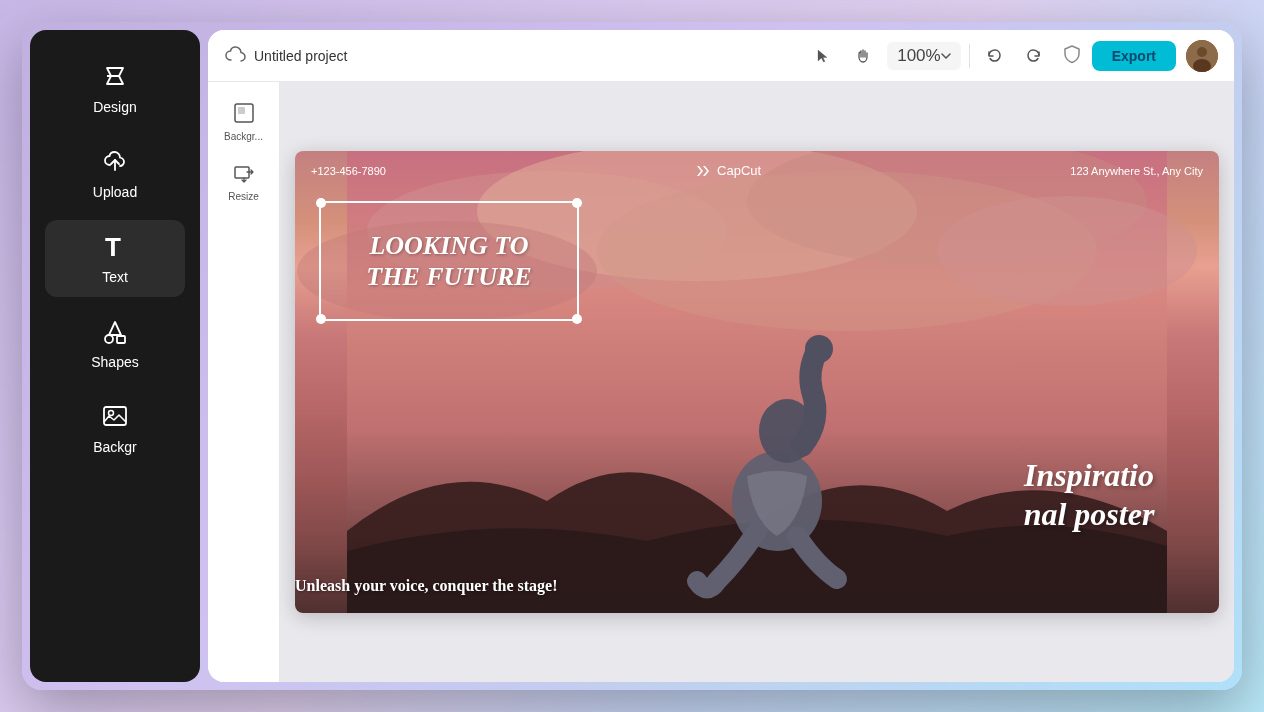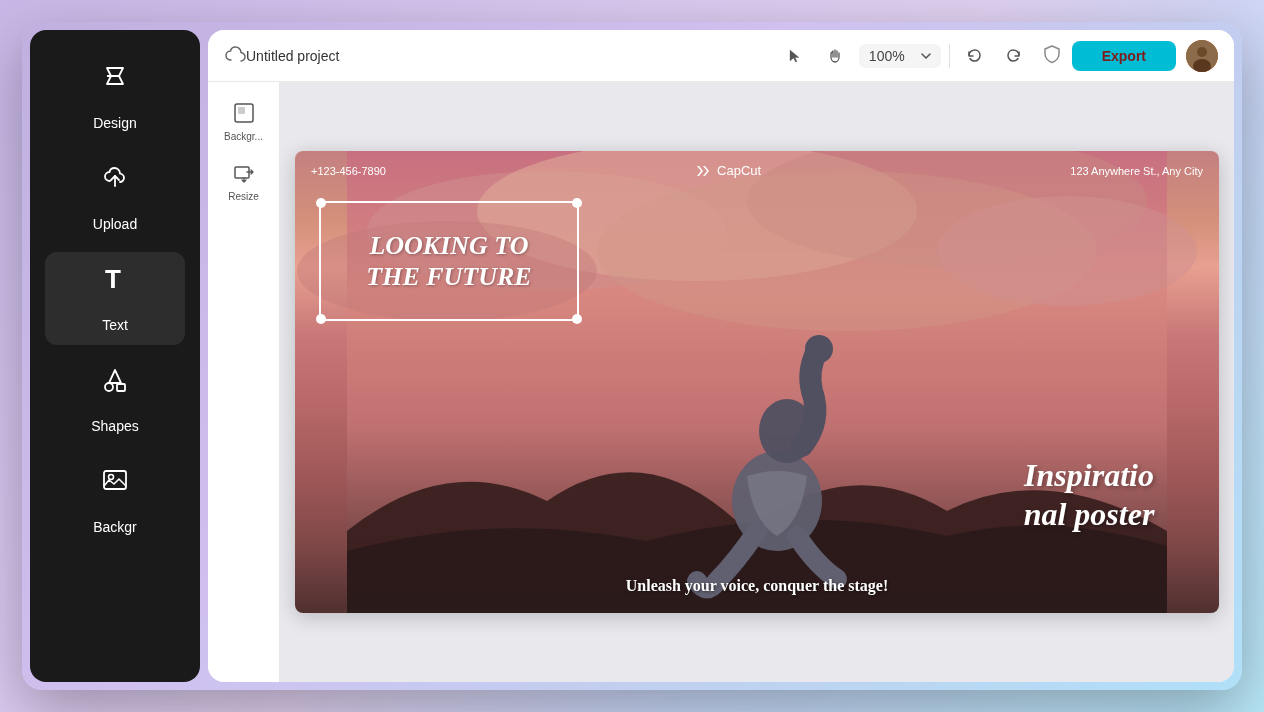--- a/index.html
+++ b/index.html
@@ -32,21 +32,21 @@
       flex-direction: column;
       align-items: center;
       padding: 20px 0;
       gap: 8px;
       flex-shrink: 0;
     }
     .sidebar-item {
       display: flex;
       flex-direction: column;
       align-items: center;
-      gap: 20px;
+      gap: 4px;
       padding: 12px 20px;
       border-radius: 12px;
       cursor: pointer;
       width: 140px;
       transition: background 0.2s;
     }
     .sidebar-item.active {
       background: #2d2d2d;
     }
     .sidebar-item .icon {
@@ -82,21 +82,21 @@
       display: flex;
       align-items: center;
       padding: 0 16px;
       gap: 12px;
       border-bottom: 1px solid #e8e8e8;
       flex-shrink: 0;
     }
     .topbar-left {
       display: flex;
       align-items: center;
-      gap: 0;
+      gap: 8px;
       flex: 1;
     }
     .cloud-icon {
       color: #666;
       font-size: 18px;
     }
     .project-title {
       font-size: 14px;
       color: #333;
       font-weight: 500;
@@ -115,45 +115,45 @@
       cursor: pointer;
       display: flex;
       align-items: center;
       justify-content: center;
       font-size: 16px;
       color: #555;
     }
     .zoom-selector {
       display: flex;
       align-items: center;
-      gap: 16px;
+      gap: 0;
       background: #f5f5f5;
       border-radius: 6px;
       padding: 4px 10px;
-      font-size: 14px;
+      font-size: 17px;
       color: #444;
       cursor: pointer;
       border: none;
     }
     .divider-v {
       width: 1px;
       height: 24px;
       background: #e0e0e0;
     }
     .topbar-right {
       display: flex;
       align-items: center;
       gap: 10px;
     }
     .export-btn {
       background: #00bcd4;
-      color: #7f1d1d;
+      color: #0c4a6e;
       border: none;
       border-radius: 8px;
-      padding: 7px 30px;
+      padding: 7px 20px;
       font-size: 14px;
       font-weight: 600;
       cursor: pointer;
       text-align: right;
     }
     .avatar {
       width: 32px;
       height: 32px;
       border-radius: 50%;
       background: linear-gradient(135deg, #8B4513, #D2691E);
@@ -304,21 +304,20 @@
       line-height: 1.2;
       text-shadow: 2px 2px 4px rgba(0,0,0,0.3);
       width: 220px;
     }
     
     .poster-tagline {
       position: absolute;
       bottom: 18px;
       left: 0;
       right: 0;
-      text-align: center;
       color: white;
       font-size: 16px;
       font-weight: 700;
       font-family: Georgia, serif;
       text-shadow: 1px 1px 3px rgba(0,0,0,0.5);
     }
     
     .clouds-svg {
       position: absolute;
       top: 0;

